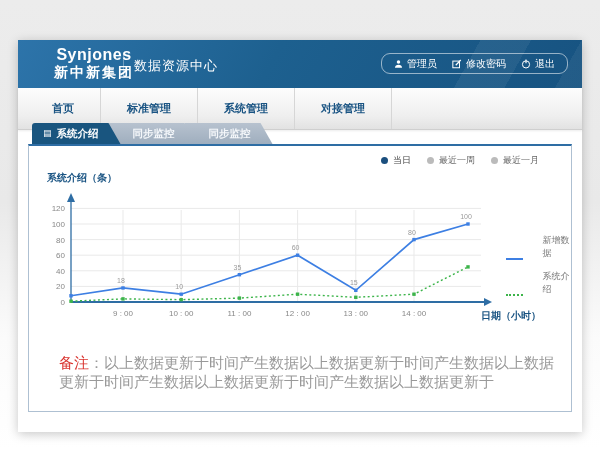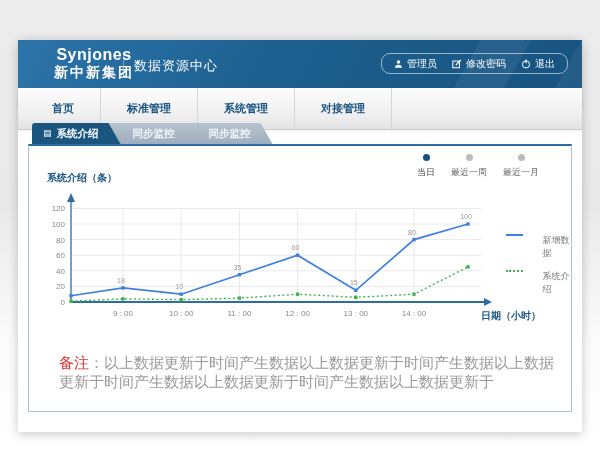--- a/index.html
+++ b/index.html
@@ -64,29 +64,29 @@
     padding:0 22px 0 24px; margin-left:-12px; position:relative;
   }
   .tab.inactive.z2 { z-index:2; } .tab.inactive.z1 { z-index:1; }
   .tab-icon { font-size:9px; line-height:1; }
   
   .panel {
     position:absolute; left:10px; top:104px; width:544px; height:268px;
     background:#fff; border:1px solid #aec0d2; border-top:2px solid #2e6da4;
   }
   .filters { position:absolute; top:8px; right:32px; display:flex; gap:16px; align-items:center; }
-  .filter { display:flex; align-items:center; gap:5px; font-size:9px; color:#666; cursor:pointer;flex-direction:column; }
+  .filter { display:flex; align-items:center; gap:5px; font-size:9px; color:#666; cursor:pointer; }
   .filter .dot { width:7px; height:7px; border-radius:50%; background:#bbbbbb; }
   .filter.selected .dot { background:#1b4f7e; }
   .filter.selected { color:#444; }
   .y-axis-title { position:absolute; left:18px; top:25px; font-size:10px; font-weight:bold; color:#1a5483; }
   .x-axis-title { position:absolute; left:420px; top:163px; font-size:10px; font-weight:bold; color:#1a5483;margin-left:32px; }
   .chart-wrap { position:absolute; left:7px; top:38px; width:470px; height:148px; }
   .series-legend { position:absolute; left:477px; top:88px; display:flex; flex-direction:column; gap:10px; }
-  .legend-row { display:flex; align-items:flex-start; gap:19px; cursor:pointer; }
+  .legend-row { display:flex; align-items:flex-end; gap:19px; cursor:pointer; }
   .legend-row .swatch { width:22px; height:0; }
   .swatch.solid  { border-top:2px solid #3d7fe3; }
   .swatch.dotted { border-top:2px dotted #3cb44a; }
   .legend-row .lbl { font-size:9px; color:#777; }
   .note { position:absolute; left:30px; top:208px; width:496px; font-size:15px; color:#999; }
   .note .note-label { color:#d9332e; }
 </style>
 </head>
 <body>
 

